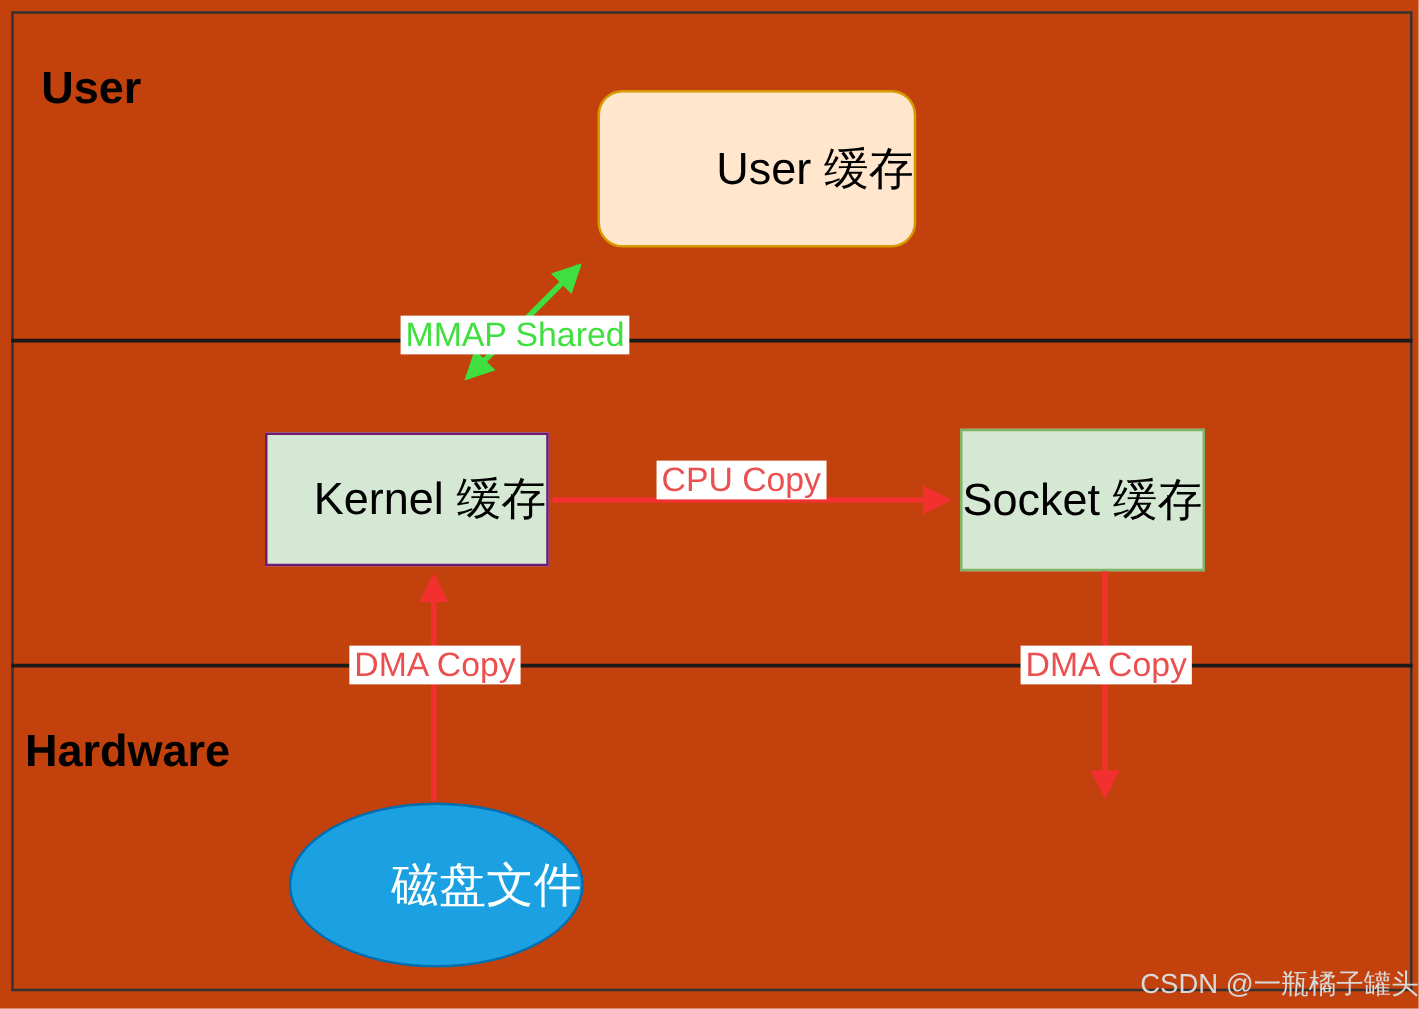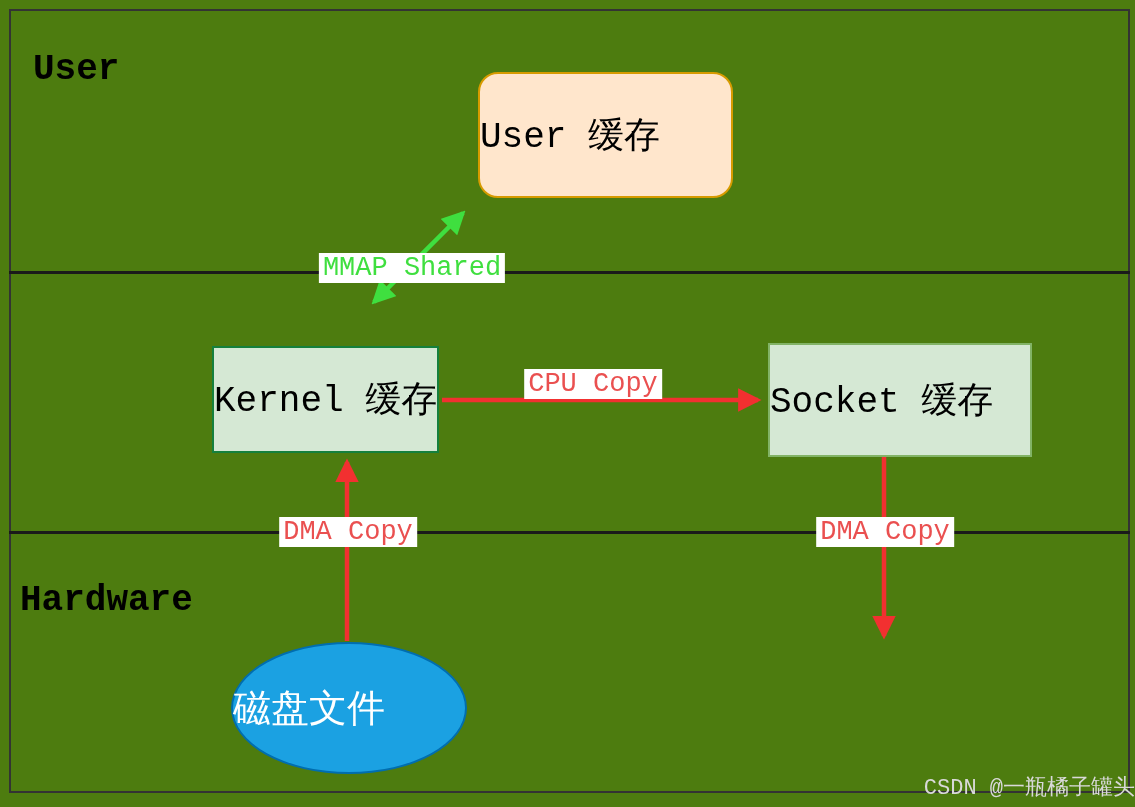--- a/index.html
+++ b/index.html
@@ -1,20 +1,20 @@
 <!DOCTYPE html>
 <html><head>
 <meta charset="utf-8">
 <style>
   html,body{margin:0;padding:0;background:#fff;}
   .canvas{
     position:relative;
     width:1135px;height:807px;
-    background:#4d7c0f;
-    font-family:Liberation Mono, monospace;
+    background:#c2410c;
+    font-family:Liberation Sans, sans-serif;
     overflow:hidden;
   }
   .frame{
     position:absolute;left:9px;top:9px;width:1117px;height:780px;
     border:2.5px solid #333;z-index:1;
   }
   .divider{
     position:absolute;left:9px;width:1121px;height:2.5px;
     background:#1a1a1a;z-index:2;
   }
@@ -23,34 +23,34 @@
   .layer-label{
     position:absolute;z-index:3;
     font-size:36px;font-weight:bold;color:#000;
     white-space:nowrap;
   }
   .layer-label.user{left:33px;top:49px;}
   .layer-label.kernel{left:18px;top:327px;}
   .layer-label.hardware{left:20px;top:580px;}
   .node{
     position:absolute;z-index:4;
-    display:flex;align-items:center;justify-content:flex-start;
+    display:flex;align-items:center;justify-content:flex-end;
     font-size:36px;color:#000;white-space:nowrap;
     box-sizing:border-box;
   }
   .node.user-buffer{
     left:478px;top:72px;width:255px;height:126px;
     background:#ffe6cc;border:2px solid #d79b00;border-radius:20px;
   }
   .node.kernel-buffer{
     left:212px;top:346px;width:227px;height:107px;
-    background:#d5e8d4;border:2px solid #15803d;
+    background:#d5e8d4;border:2px solid #701a75;
   }
   .node.socket-buffer{
-    left:768px;top:343px;width:264px;height:114px;
+    left:768px;top:343px;width:196px;height:114px;
     background:#d5e8d4;border:2px solid #82b366;
   }
   .node.ellipse{
     background:#1ba1e2;border:2.5px solid #006eaf;border-radius:50%;
     color:#fff;font-size:38px;
   }
   .node.disk-file{left:231px;top:642px;width:236px;height:132px;}
   .node.network{left:769px;top:643px;width:230px;height:128px;}
   .arrows{
     position:absolute;left:0;top:0;width:1135px;height:807px;z-index:5;

